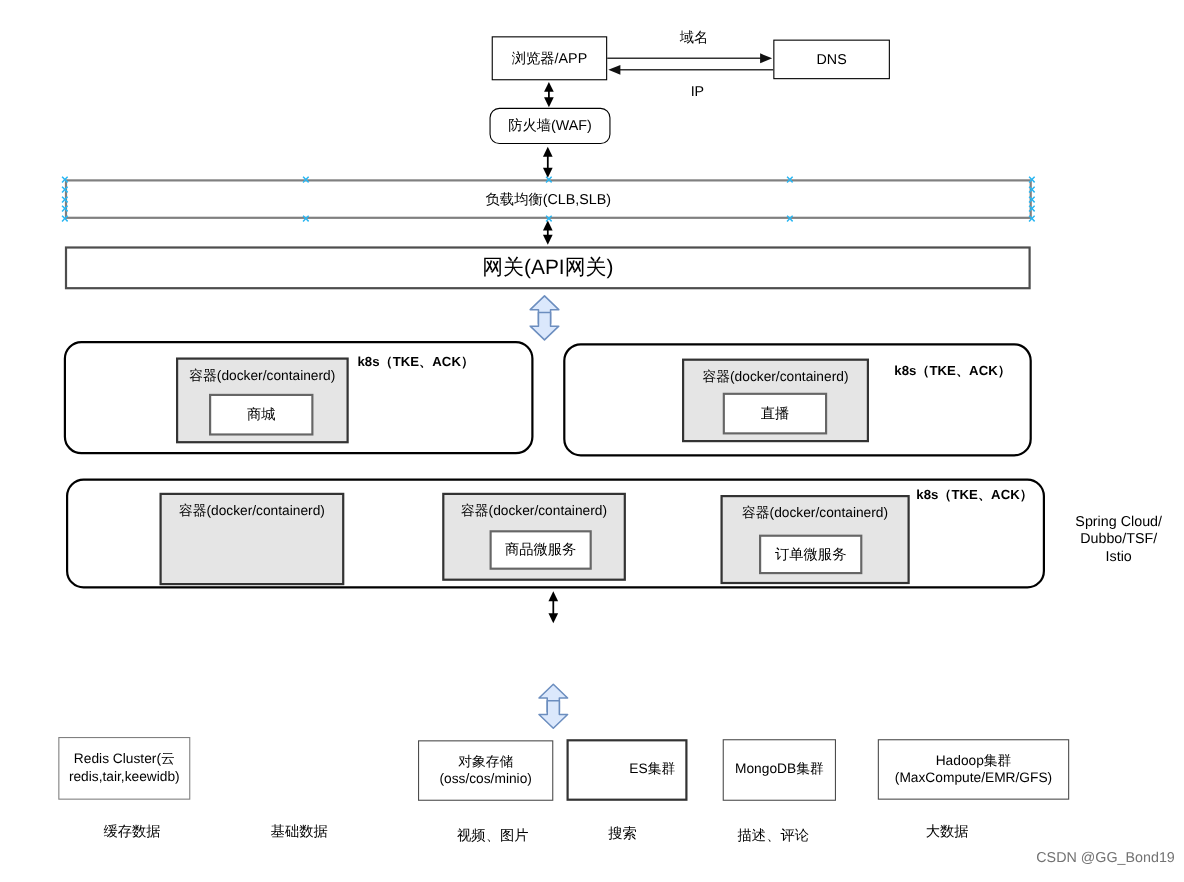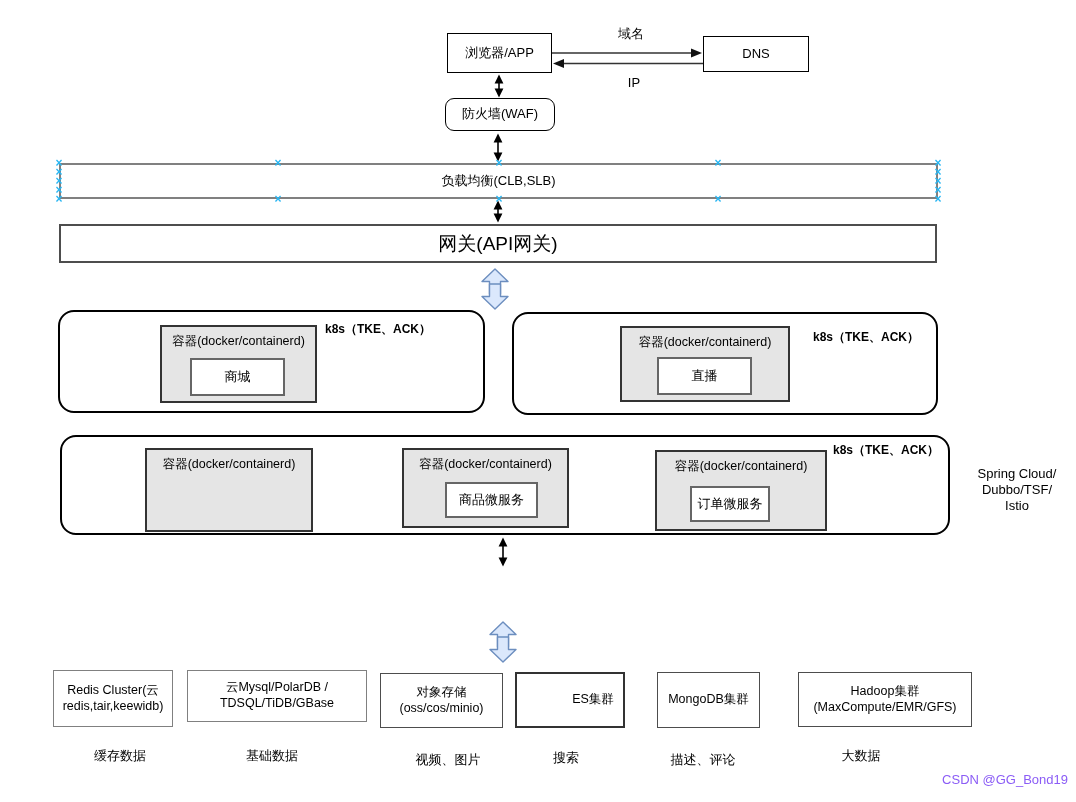--- a/index.html
+++ b/index.html
@@ -29,21 +29,21 @@
   .storage.light{border-color:#808080;}
   .storage.bold{border-width:2px;border-color:#333;padding-left:46px;}
   .k8s-label{position:absolute;font-size:12px;white-space:nowrap;font-weight:bold;}
   .lbl{position:absolute;font-size:13px;text-align:center;}
   .preline{white-space:pre-line;}
   .xmark{
     position:absolute;width:10px;height:10px;transform:translate(-50%,-50%);
     color:#29b6f2;font-size:12px;font-weight:700;line-height:10px;text-align:center;
     pointer-events:none;
   }
-  .watermark{position:absolute;font-size:13px;color:#8b5cf6;text-align:right;}
+  .watermark{position:absolute;font-size:13px;color:#737373;text-align:right;}
   svg.overlay{position:absolute;left:0;top:0;pointer-events:none;}
 </style>
 </head>
 <body>
 
 <div id="canvas">
 
   <div class="box" style="left:447px;top:33px;width:105px;height:40px;">浏览器/APP</div>
   <div class="box" style="left:703px;top:36px;width:106px;height:36px;">DNS</div>
   <div class="lbl" style="left:601px;top:25px;width:60px;">域名</div>
@@ -64,30 +64,28 @@
   <div class="k8s-label" style="left:813px;top:329px;">k8s（TKE、ACK）</div>
   <div class="container-box" style="left:620px;top:326px;width:170px;height:76px;">容器(docker/containerd)</div>
   <div class="service-box" style="left:657px;top:357px;width:95px;height:38px;">直播</div>
 
   <div class="rounded" style="left:60px;top:435px;width:890px;height:100px;"></div>
   <div class="k8s-label" style="left:833px;top:442px;">k8s（TKE、ACK）</div>
   <div class="container-box" style="left:145px;top:448px;width:168px;height:84px;">容器(docker/containerd)</div>
   <div class="container-box" style="left:402px;top:448px;width:167px;height:80px;">容器(docker/containerd)</div>
   <div class="service-box" style="left:445px;top:482px;width:93px;height:36px;">商品微服务</div>
   <div class="container-box" style="left:655px;top:450px;width:172px;height:81px;">容器(docker/containerd)</div>
-  <div class="service-box" style="left:690px;top:486px;width:80px;height:36px;">订单微服务</div>
+  <div class="service-box" style="left:690px;top:486px;width:94px;height:36px;">订单微服务</div>
   <div class="lbl preline" style="left:958px;top:466px;width:118px;line-height:16px;">Spring Cloud/
 Dubbo/TSF/
 Istio</div>
 
 
   <div class="box storage light preline" style="left:53px;top:670px;width:120px;height:57px;">Redis Cluster(云
 redis,tair,keewidb)</div>
-  <div class="box storage light preline" style="left:187px;top:670px;width:180px;height:52px;">云Mysql/PolarDB /
-TDSQL/TiDB/GBase</div>
   <div class="box storage preline" style="left:380px;top:673px;width:123px;height:55px;">对象存储
 (oss/cos/minio)</div>
   <div class="box storage bold" style="left:515px;top:672px;width:110px;height:56px;">ES集群</div>
   <div class="box storage" style="left:657px;top:672px;width:103px;height:56px;">MongoDB集群</div>
   <div class="box storage preline" style="left:798px;top:672px;width:174px;height:55px;">Hadoop集群
 (MaxCompute/EMR/GFS)</div>
 
   <div class="lbl" style="left:70px;top:747px;width:100px;">缓存数据</div>
   <div class="lbl" style="left:222px;top:747px;width:100px;">基础数据</div>
   <div class="lbl" style="left:388px;top:751px;width:120px;">视频、图片</div>

